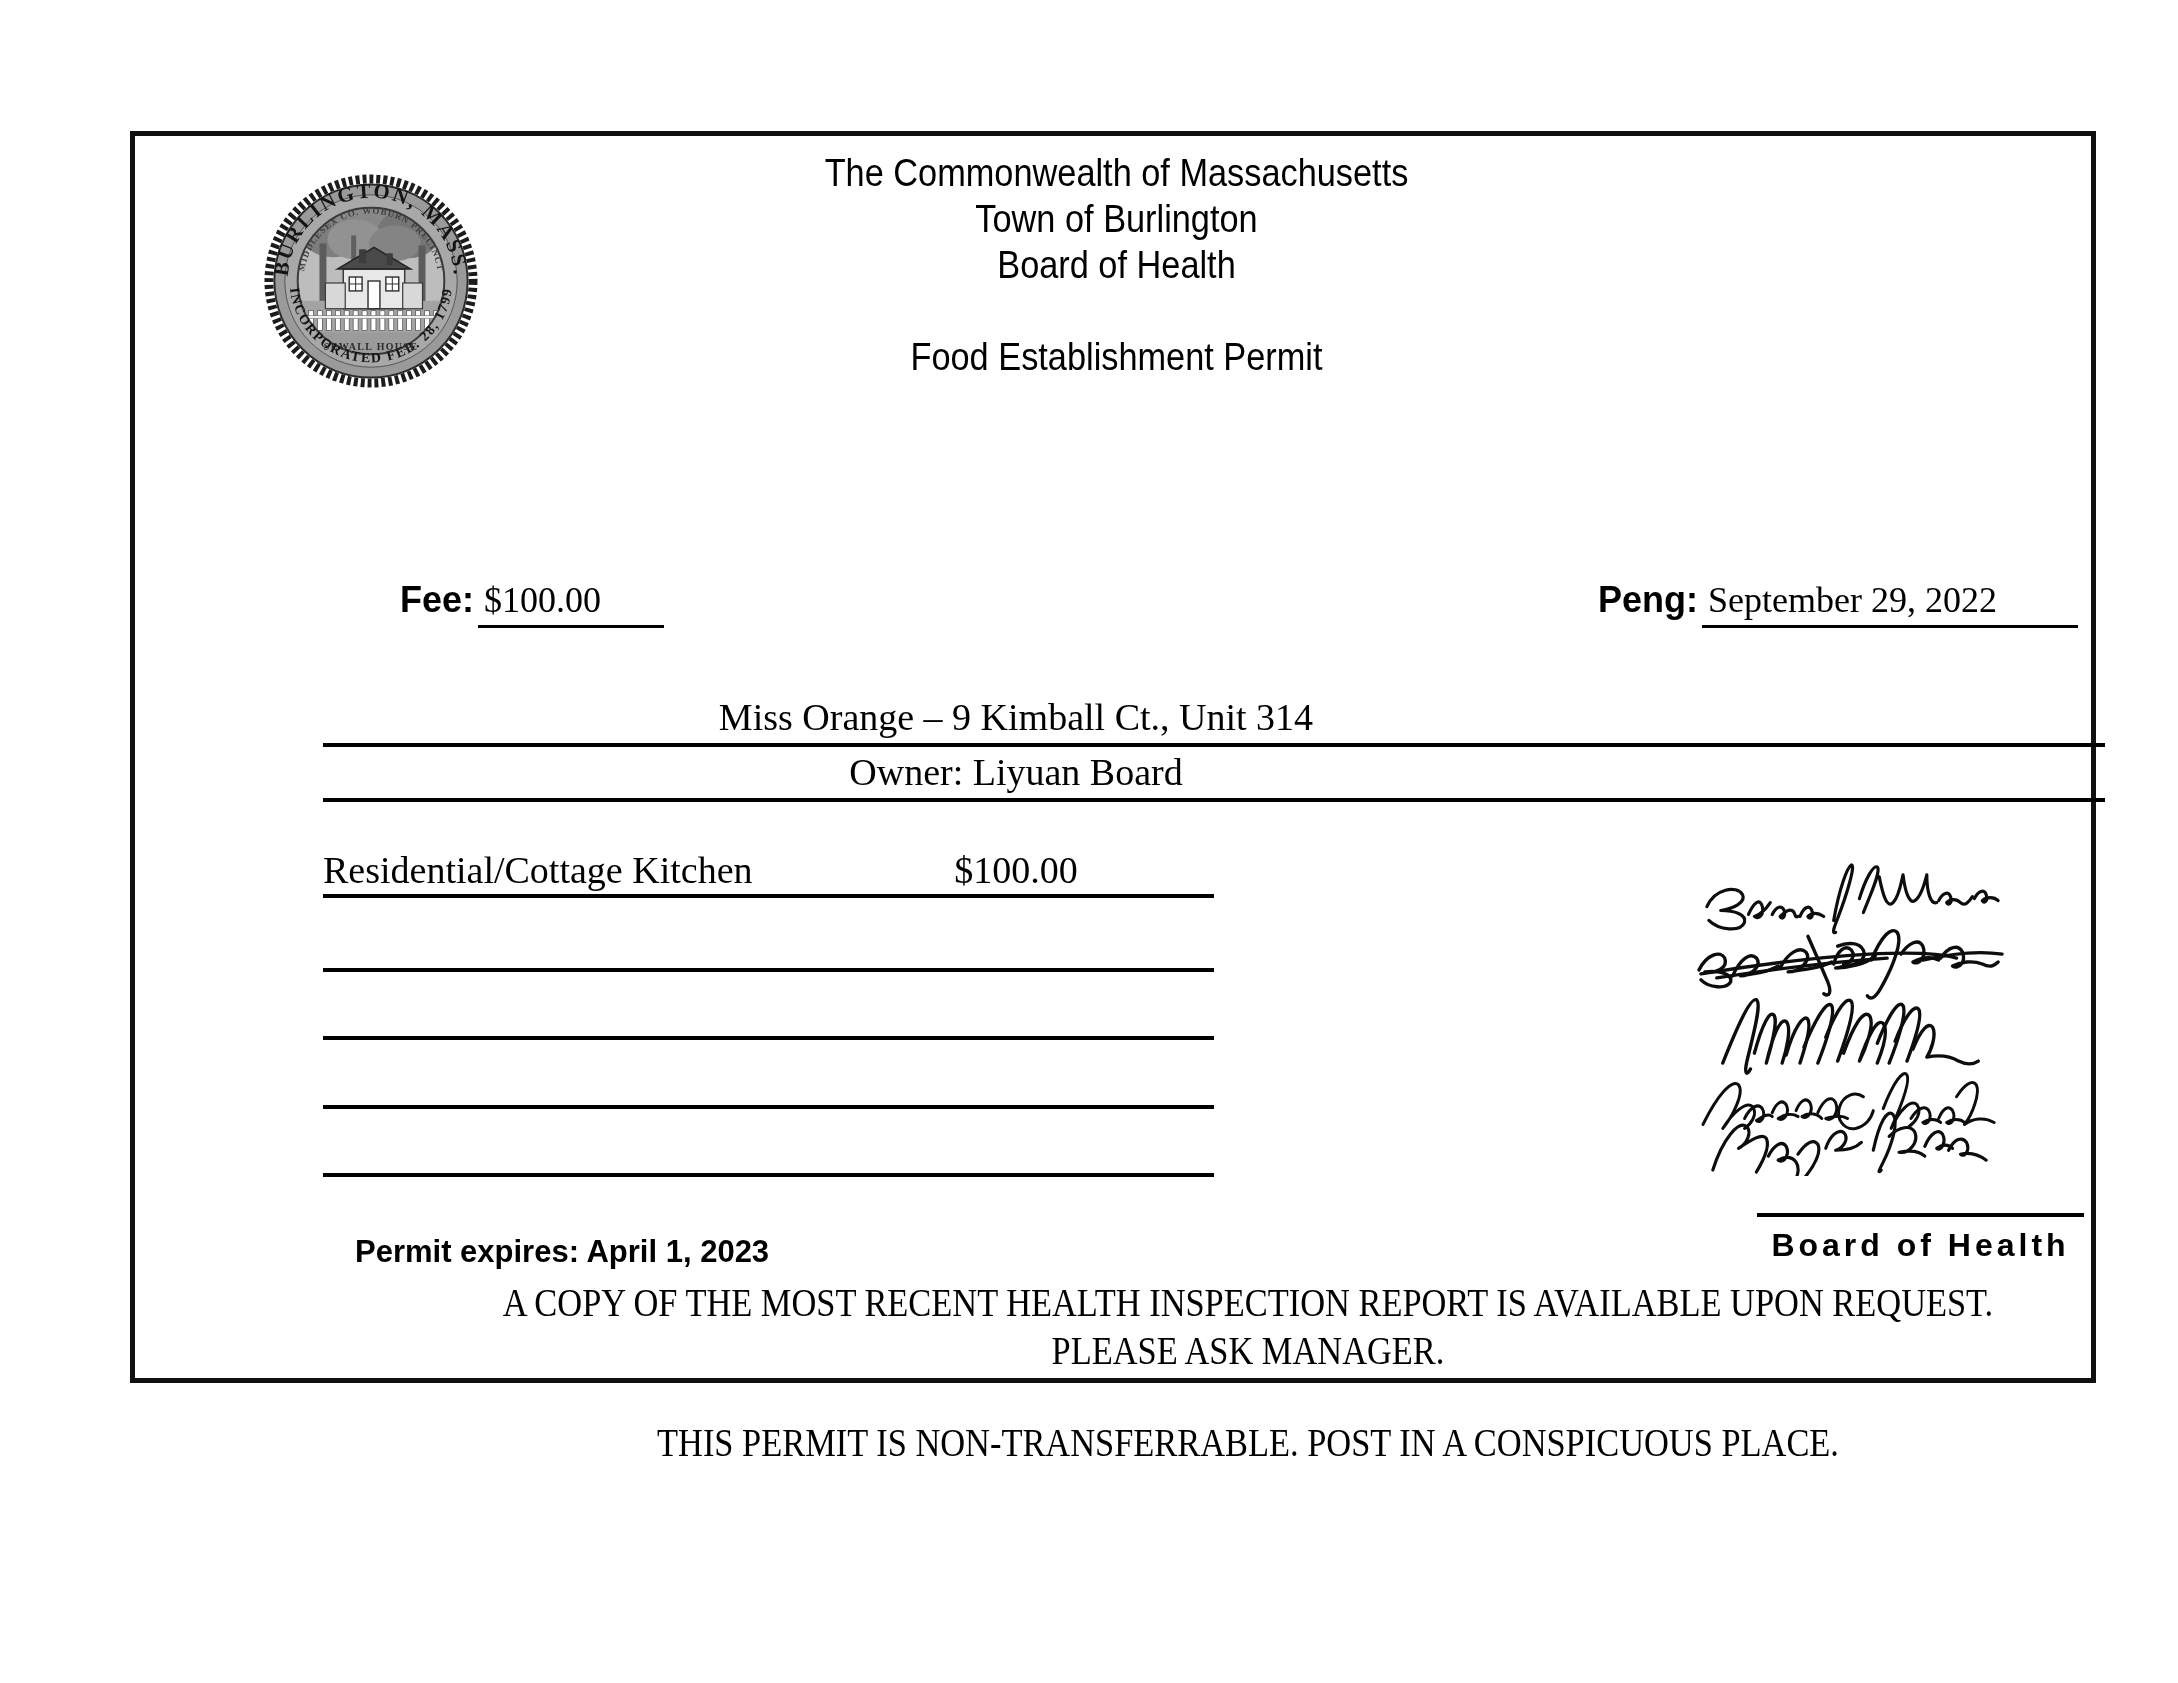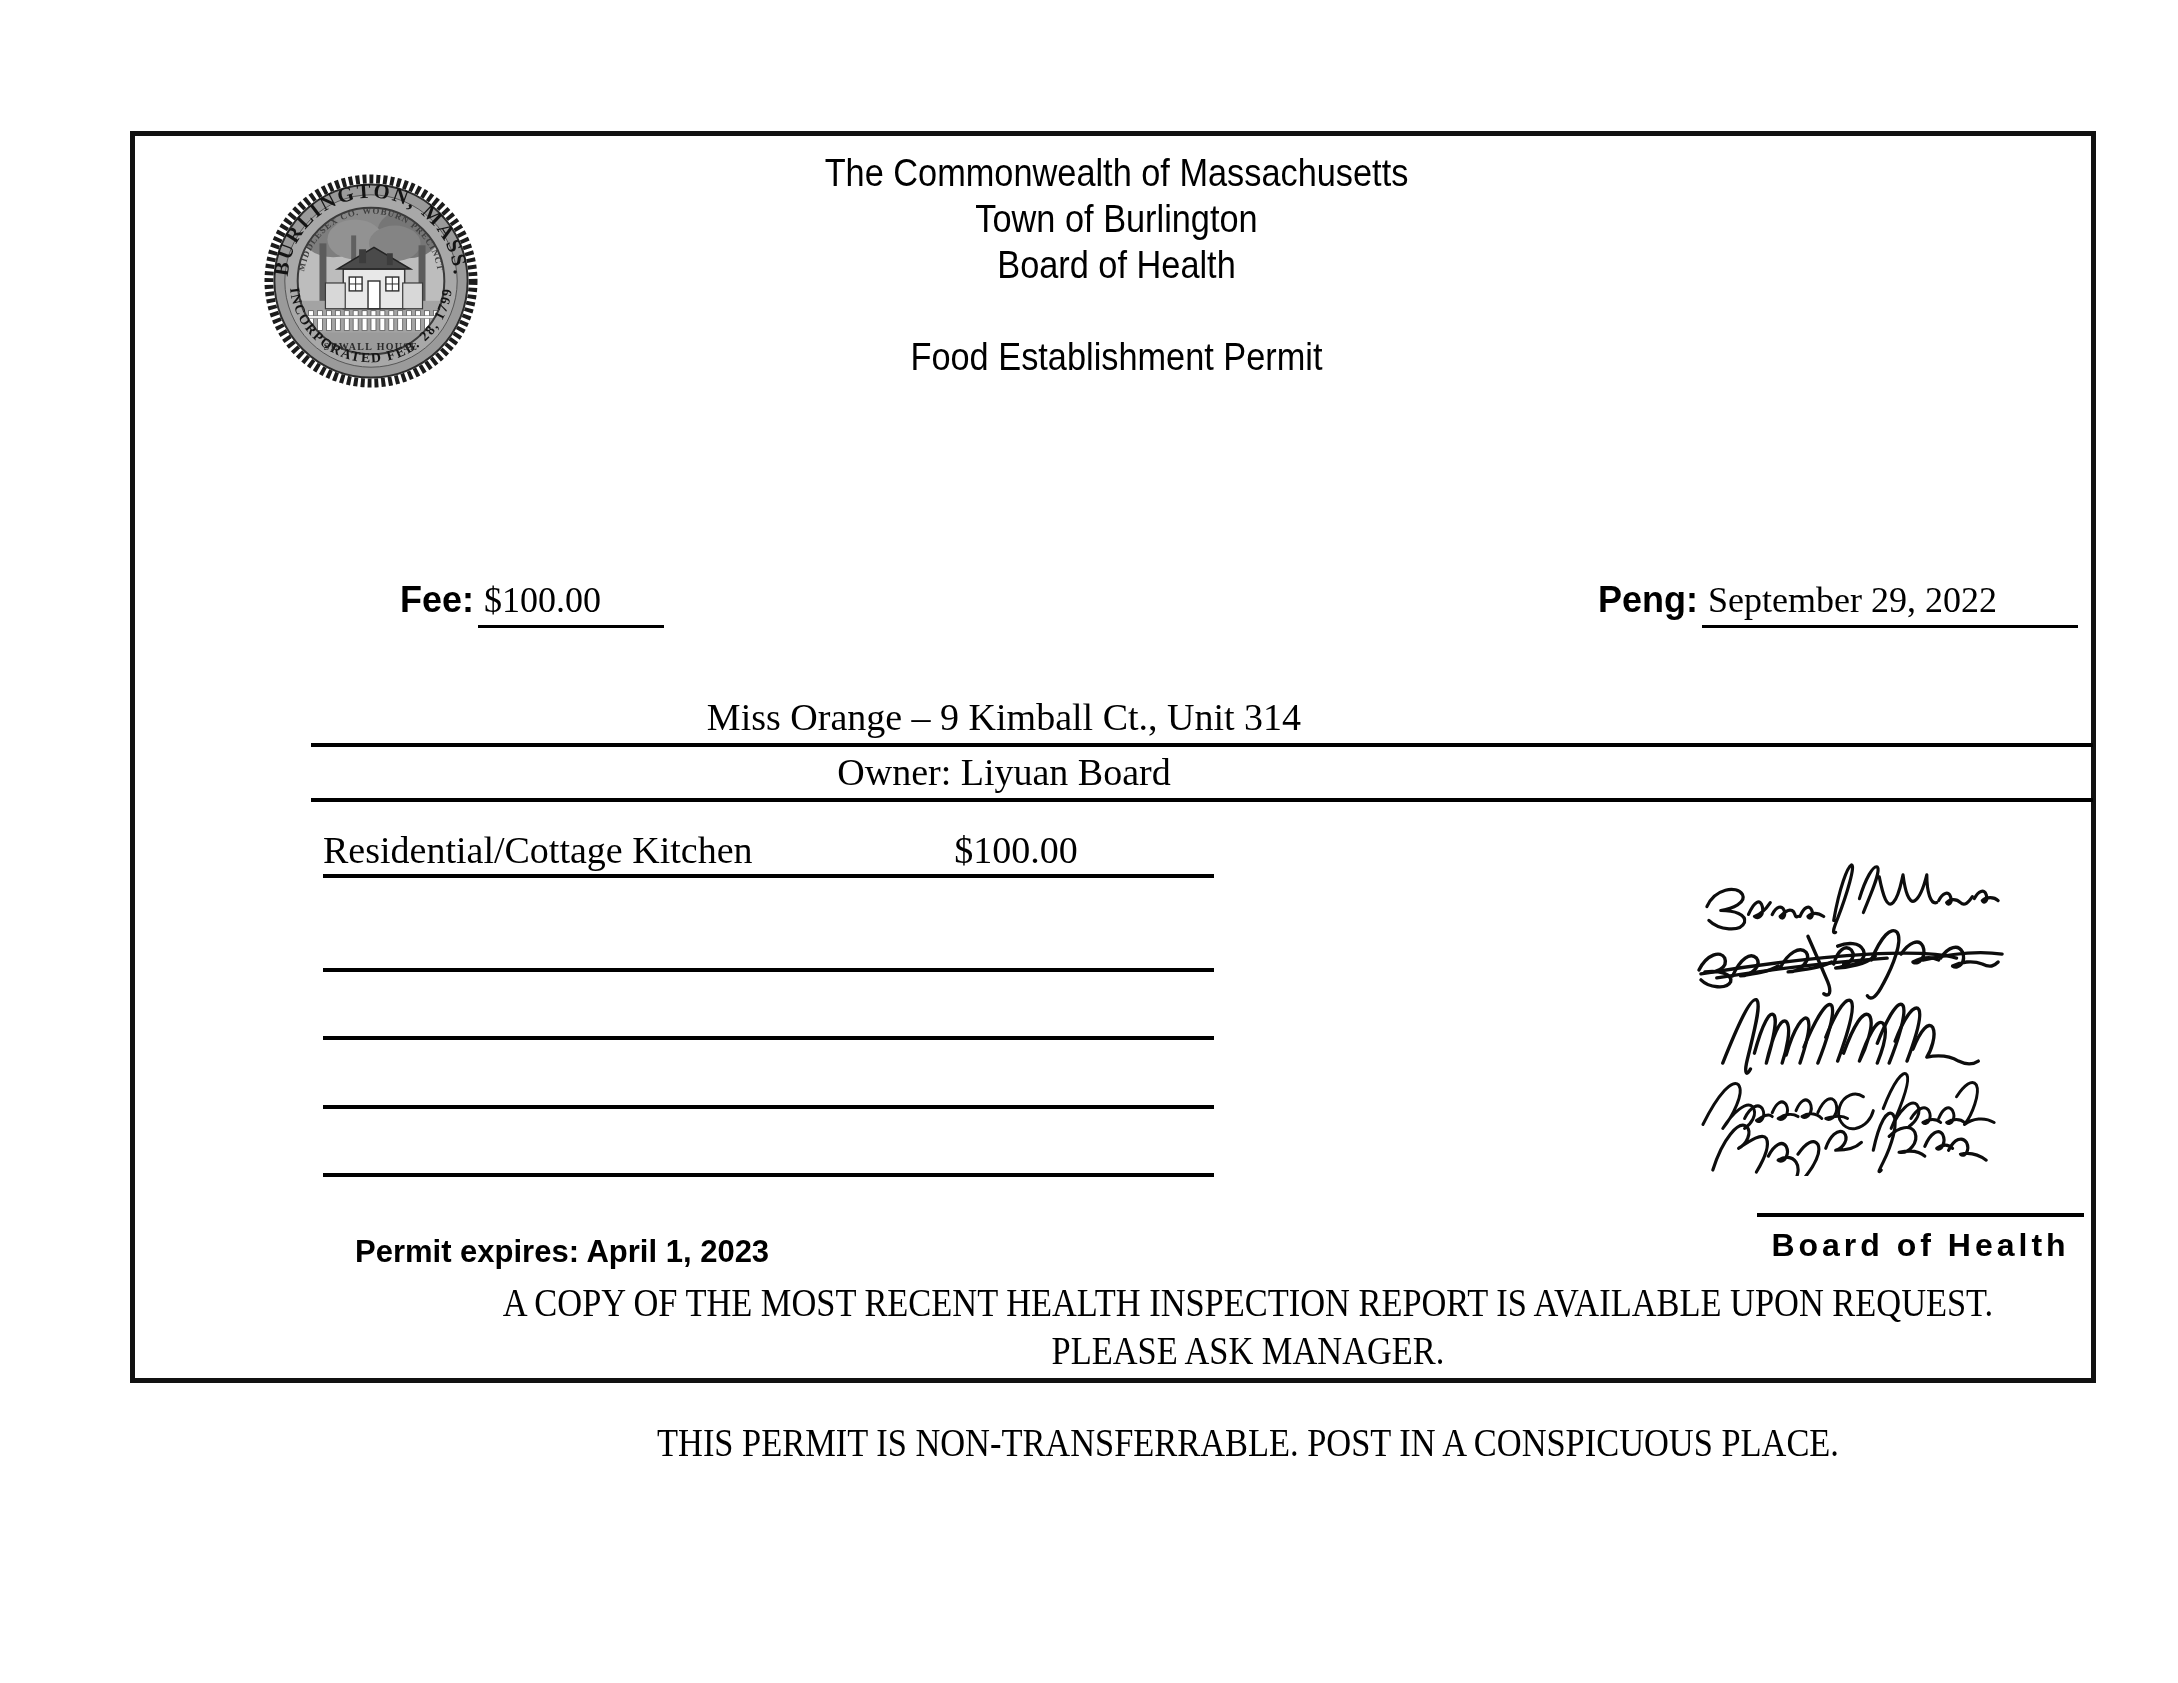--- a/index.html
+++ b/index.html
@@ -84,21 +84,21 @@
   }
 
   #fee-row { left: 265px; top: 445px; }
   #fee-row .field-value { min-width: 174px; }
   #date-row { left: 1463px; top: 445px; }
   #date-row .field-value { min-width: 364px; }
 
   
   .estab-line {
     position: absolute;
-    left: 176px;
+    left: 188px;
     width: 1782px;
     border-bottom: 4px solid #000;
     text-align: center;
     font-family: "Liberation Serif", "DejaVu Serif", serif;
     font-size: 38px;
     line-height: 44px;
     padding-bottom: 4px;
     box-sizing: border-box;
   }
   #estab-name-line { top: 559px; }
@@ -127,21 +127,21 @@
   .item-row .item-amount {
     position: absolute;
     left: 693px;
     bottom: 4px;
     transform: translateX(-50%);
     font-family: "Liberation Serif", "DejaVu Serif", serif;
     font-size: 38px;
     line-height: 40px;
     white-space: nowrap;
   }
-  #item-row-0 { top: 691px; text-align: center; }
+  #item-row-0 { top: 711px; text-align: center; }
   #item-row-1 { top: 785px; }
   #item-row-2 { top: 853px; }
   #item-row-3 { top: 922px; }
   #item-row-4 { top: 990px; }
 
   
   #signature-block {
     position: absolute;
     left: 1554px;
     top: 723px;

